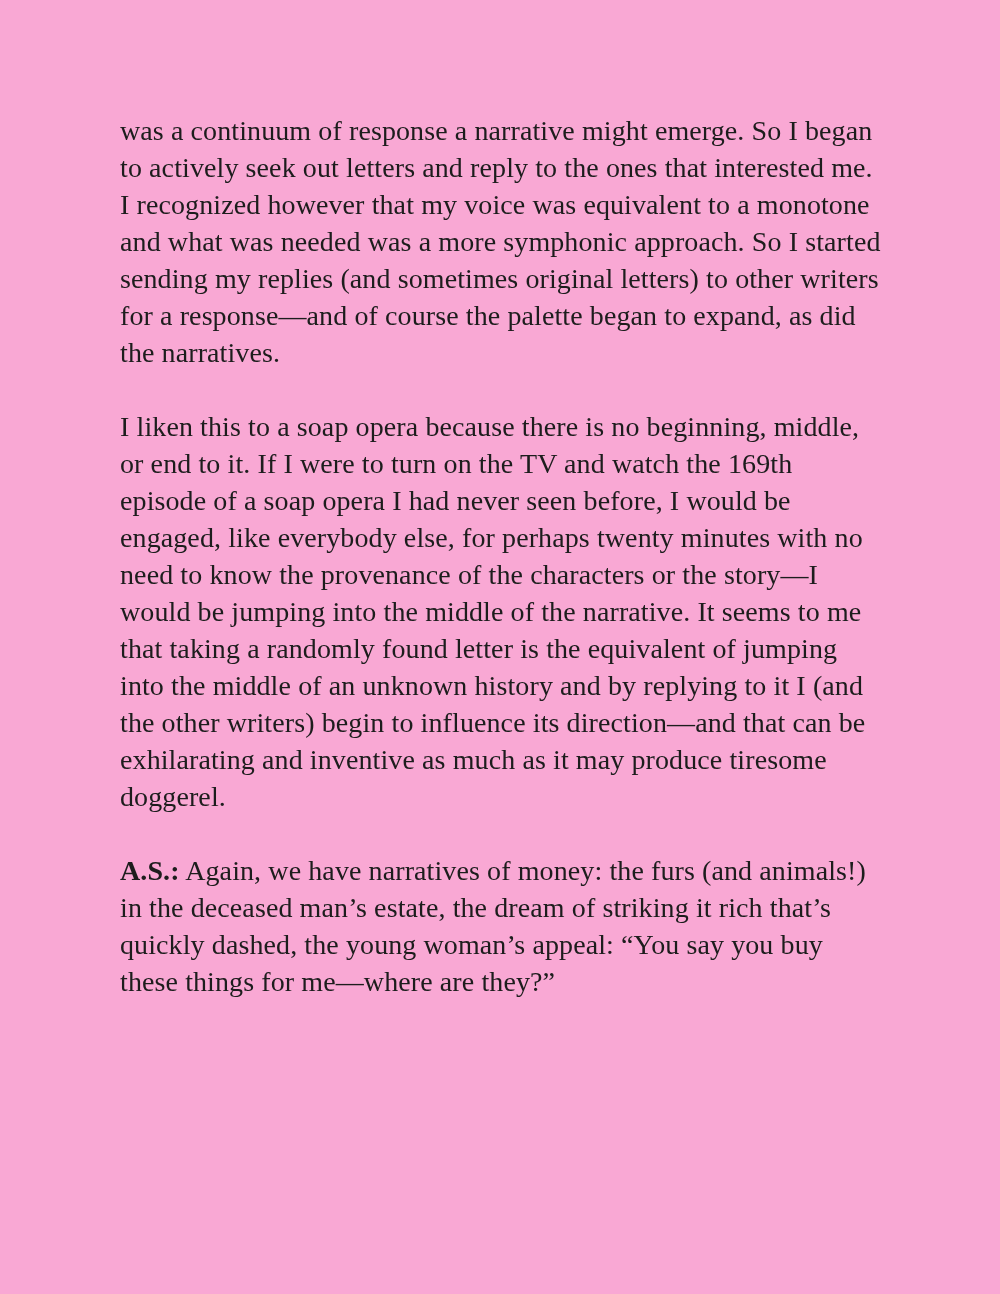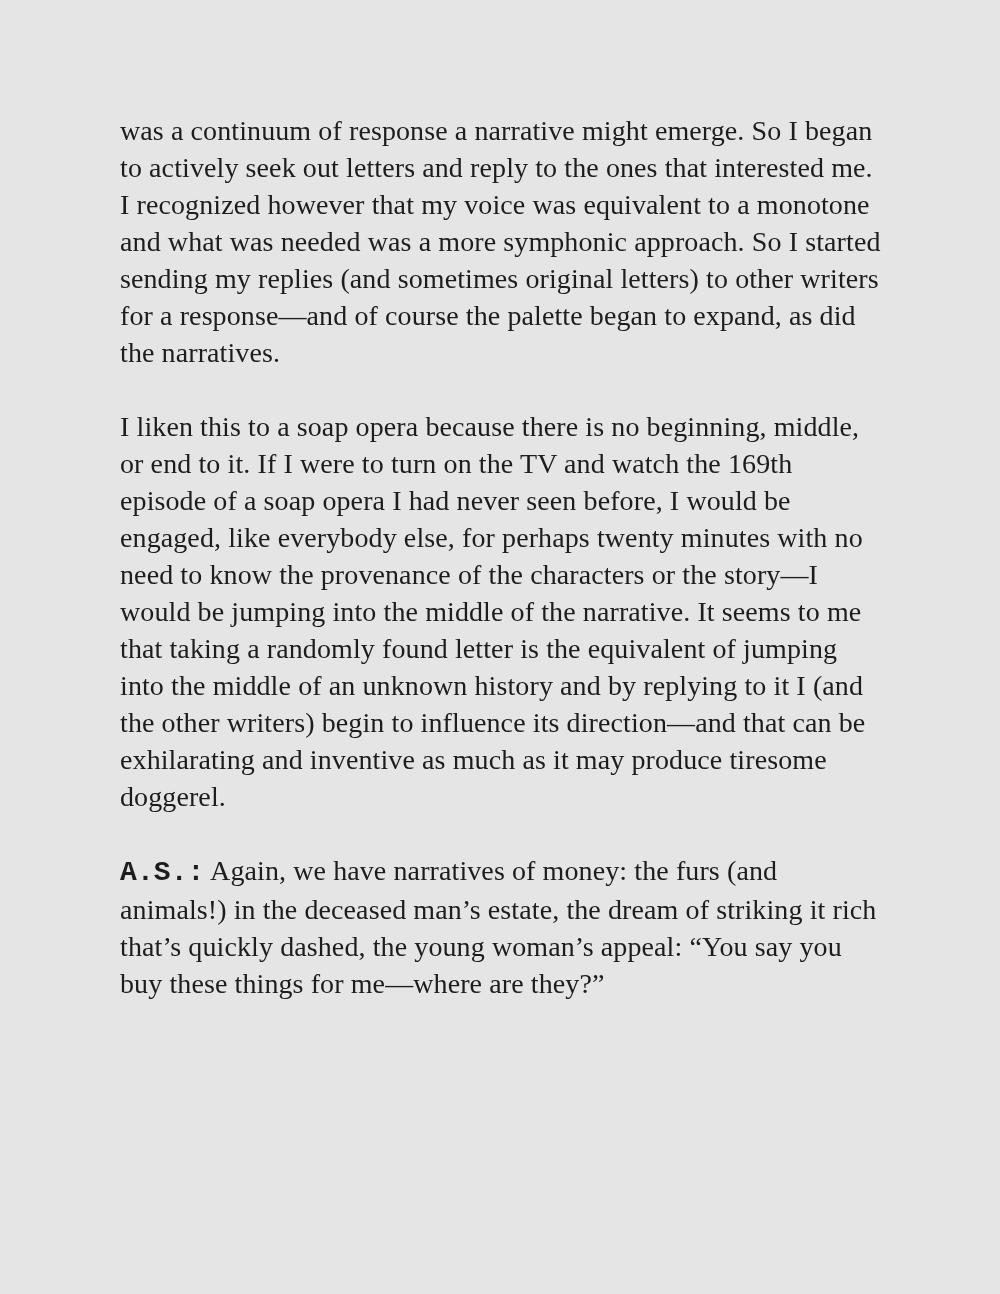--- a/index.html
+++ b/index.html
@@ -10,36 +10,35 @@
   body {
     width: 1000px;
     height: 1294px;
     font-family: "Liberation Serif", "DejaVu Serif", serif;
     color: #1d1d1d;
     overflow: hidden;
   }
   .page {
     width: 1000px;
     height: 1294px;
-    background: #e5e5e5;
+    background: #f9a8d4;
     box-sizing: border-box;
     padding: 112px 115px 0 120px;
   }
   .article {
     width: 765px;
   }
   .article p {
     margin: 0 0 37px 0;
     font-size: 28px;
     line-height: 37px;
     letter-spacing: 0.1px;
   }
   .article p strong {
     font-weight: 700;
-    font-family: Liberation Mono, monospace;
   }
 </style>
 </head>
 <body>
 
 <div class="page">
   <div class="article">
     <p>was a continuum of response a narrative might emerge. So I began to actively seek out letters and reply to the ones that interested me. I recognized however that my voice was equivalent to a monotone and what was needed was a more symphonic approach. So I started sending my replies (and sometimes original letters) to other writers for a response—and of course the palette began to expand, as did the narratives.</p>
     <p>I liken this to a soap opera because there is no beginning, middle, or end to it. If I were to turn on the TV and watch the 169th episode of a soap opera I had never seen before, I would be engaged, like everybody else, for perhaps twenty minutes with no need to know the provenance of the characters or the story—I would be jumping into the middle of the narrative. It seems to me that taking a randomly found letter is the equivalent of jumping into the middle of an unknown history and by replying to it I (and the other writers) begin to influence its direction—and that can be exhilarating and inventive as much as it may produce tiresome doggerel.</p>
     <p><strong>A.S.:</strong><span> Again, we have narratives of money: the furs (and animals!) in the deceased man’s estate, the dream of striking it rich that’s quickly dashed, the young woman’s appeal: “You say you buy these things for me—where are they?”</span></p>

